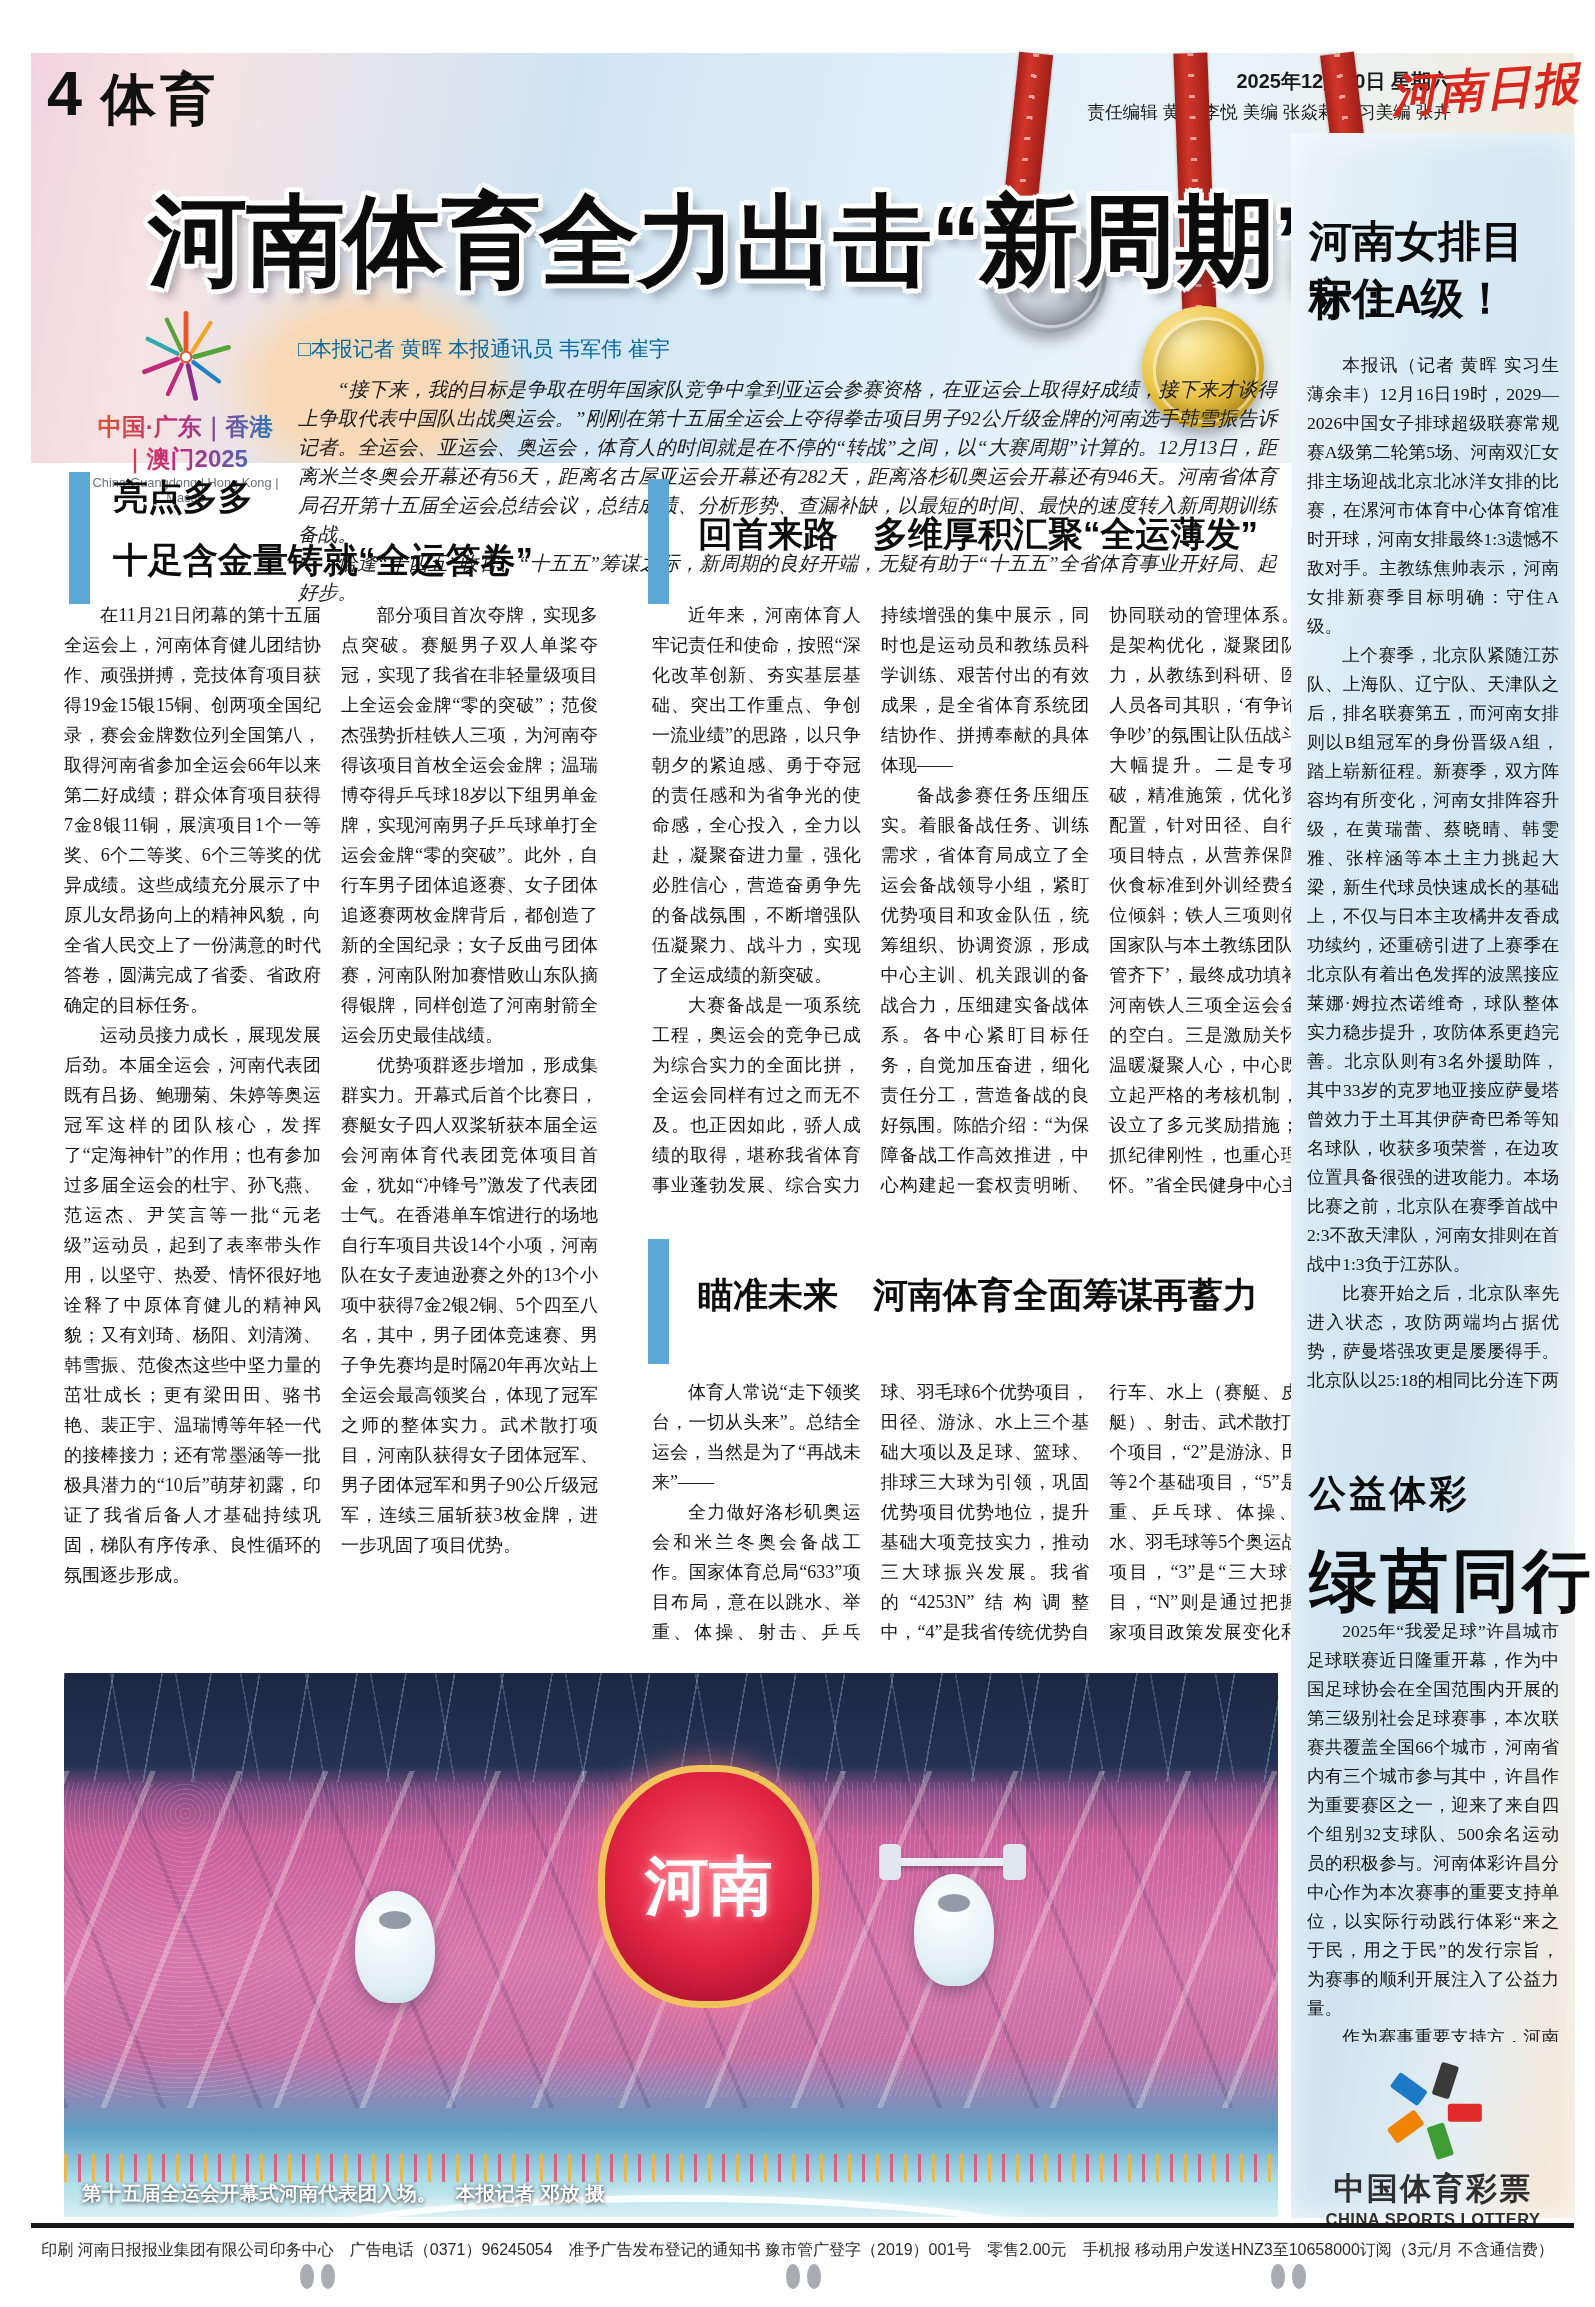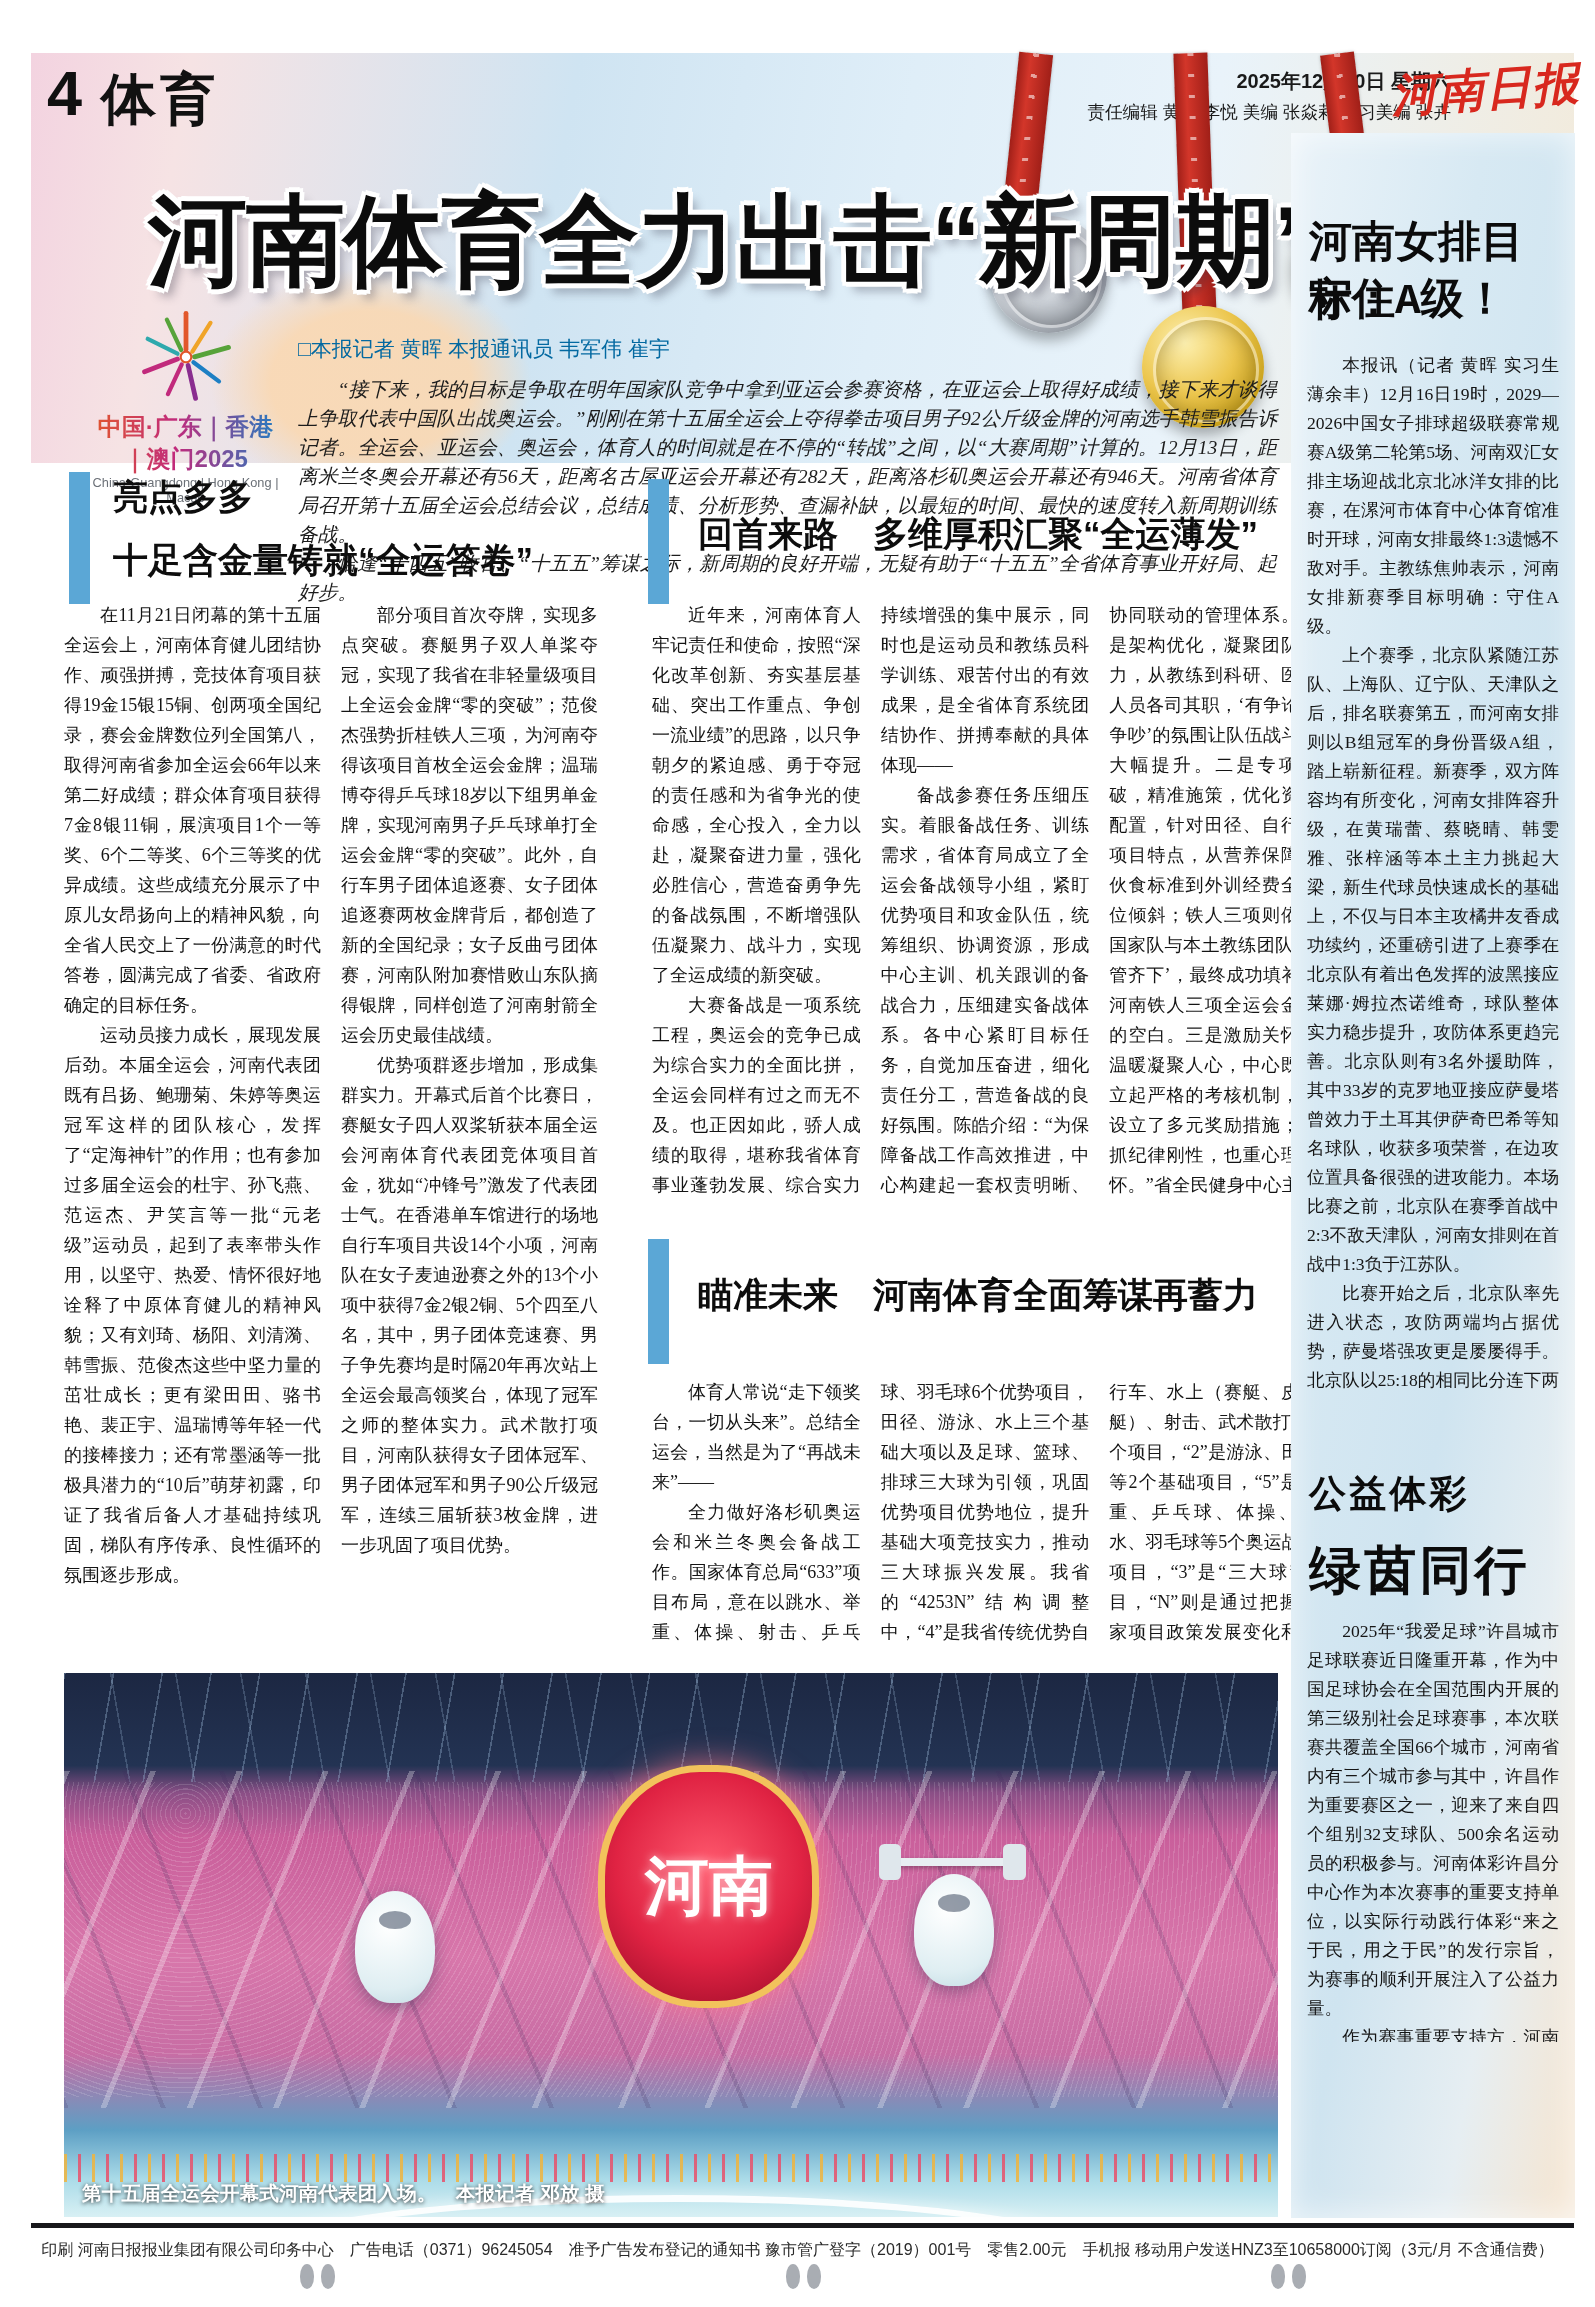--- a/index.html
+++ b/index.html
@@ -193,26 +193,39 @@
   <div class="abs sidebar"></div>
   <div class="abs sb-title" style="left:1309px;top:213px;font-size:43px;">河南女排目标：</div>
   <div class="abs sb-title" style="left:1309px;top:270px;font-size:43px;">守住A级！</div>
   <div class="abs sb-body" style="left:1307px;top:351px;width:252px;height:1048px;">
       <p class="para">本报讯（记者 黄晖 实习生 薄余丰）12月16日19时，2029—2026中国女子排球超级联赛常规赛A级第二轮第5场、河南双汇女排主场迎战北京北冰洋女排的比赛，在漯河市体育中心体育馆准时开球，河南女排最终1:3遗憾不敌对手。主教练焦帅表示，河南女排新赛季目标明确：守住A级。</p>
       <p class="para">上个赛季，北京队紧随江苏队、上海队、辽宁队、天津队之后，排名联赛第五，而河南女排则以B组冠军的身份晋级A组，踏上崭新征程。新赛季，双方阵容均有所变化，河南女排阵容升级，在黄瑞蕾、蔡晓晴、韩雯雅、张梓涵等本土主力挑起大梁，新生代球员快速成长的基础上，不仅与日本主攻橘井友香成功续约，还重磅引进了上赛季在北京队有着出色发挥的波黑接应莱娜·姆拉杰诺维奇，球队整体实力稳步提升，攻防体系更趋完善。北京队则有3名外援助阵，其中33岁的克罗地亚接应萨曼塔曾效力于土耳其伊萨奇巴希等知名球队，收获多项荣誉，在边攻位置具备很强的进攻能力。本场比赛之前，北京队在赛季首战中2:3不敌天津队，河南女排则在首战中1:3负于江苏队。</p>
       <p class="para">比赛开始之后，北京队率先进入状态，攻防两端均占据优势，萨曼塔强攻更是屡屡得手。北京队以25:18的相同比分连下两局，大比分2:0领先。第三局河南女排背水一战，2:0开局被对手追平并反超之后，双方陷入苦战，战至局末，河南女排仍以17:20落后，但姑娘们没有重蹈前两局覆辙，顶住压力追平比分并与对手展开拉锯：20平、21平、22平、23平……关键时刻，河南女排扣球、拦网连取两分，25:23，艰难扳回一局。第四局的苦战俨然如同第三局翻版，鏖战至最后一刻，河南女排23:25遗憾落败，大比分1:3告负。</p>
     </div>
 
   <div class="abs sb-title" style="left:1309px;top:1469px;font-size:37px;letter-spacing:3.2px;">公益体彩</div>
-  <div class="abs sb-title" style="left:1309px;top:1536px;font-size:52px;letter-spacing:3.2px;">绿茵同行</div>
+  <div class="abs sb-title" style="left:1309px;top:1536px;font-size:68px;letter-spacing:3.2px;">绿茵同行</div>
   <div class="abs sb-body" style="left:1307px;top:1617px;width:252px;height:425px;">
       <p class="para">2025年“我爱足球”许昌城市足球联赛近日隆重开幕，作为中国足球协会在全国范围内开展的第三级别社会足球赛事，本次联赛共覆盖全国66个城市，河南省内有三个城市参与其中，许昌作为重要赛区之一，迎来了来自四个组别32支球队、500余名运动员的积极参与。河南体彩许昌分中心作为本次赛事的重要支持单位，以实际行动践行体彩“来之于民，用之于民”的发行宗旨，为赛事的顺利开展注入了公益力量。</p>
       <p class="para">作为赛事重要支持方，河南体彩许昌分中心给参赛球员们提供了专业定制足球服。现场的体彩宣传区也相当引人注目，大家看比赛间隙，还能顺便了解体彩公益金的用途——原来平时买彩票的钱，会用到群众体育、健身设施这些地方；还有理性购彩的小知识，轻松一看就记住。鹿鸣湖、永宁街两个赛场周边，都竖了长期的体彩宣传牌，把公益氛围和足球激情牢牢绑在一起。不管是看球还是路过，都能感受到体彩对群众体育的支持，氛围感拉满。</p>
     </div>
 
+  <div class="abs" style="left:1307px;top:2054px;width:252px;text-align:center;">
+    <svg width="122" height="112" viewBox="0 0 230 210">
+      <g transform="translate(115,105)">
+        <rect x="-12" y="-92" width="34" height="64" rx="5" fill="#3a3a3a" transform="rotate(18)"></rect>
+        <rect x="-12" y="-92" width="34" height="64" rx="5" fill="#e02b2b" transform="rotate(90)"></rect>
+        <rect x="-12" y="-92" width="34" height="64" rx="5" fill="#3f9c35" transform="rotate(162)"></rect>
+        <rect x="-12" y="-92" width="34" height="64" rx="5" fill="#f08300" transform="rotate(234)"></rect>
+        <rect x="-12" y="-92" width="34" height="64" rx="5" fill="#1e78c8" transform="rotate(306)"></rect>
+      </g>
+    </svg>
+    <div class="lot-name">中国体育彩票</div>
+    <div class="lot-en">CHINA SPORTS LOTTERY</div>
+  </div>
 
   <div class="abs footrule"></div>
   <div class="abs footinfo">印刷 河南日报报业集团有限公司印务中心　广告电话（0371）96245054　准予广告发布登记的通知书 豫市管广登字（2019）001号　零售2.00元　手机报 移动用户发送HNZ3至10658000订阅（3元/月 不含通信费）</div>
   <div class="abs dot" style="left:300px;top:2264px;"></div>
   <div class="abs dot" style="left:321px;top:2264px;"></div>
   <div class="abs dot" style="left:786px;top:2264px;"></div>
   <div class="abs dot" style="left:807px;top:2264px;"></div>
   <div class="abs dot" style="left:1271px;top:2264px;"></div>
   <div class="abs dot" style="left:1292px;top:2264px;"></div>
 

